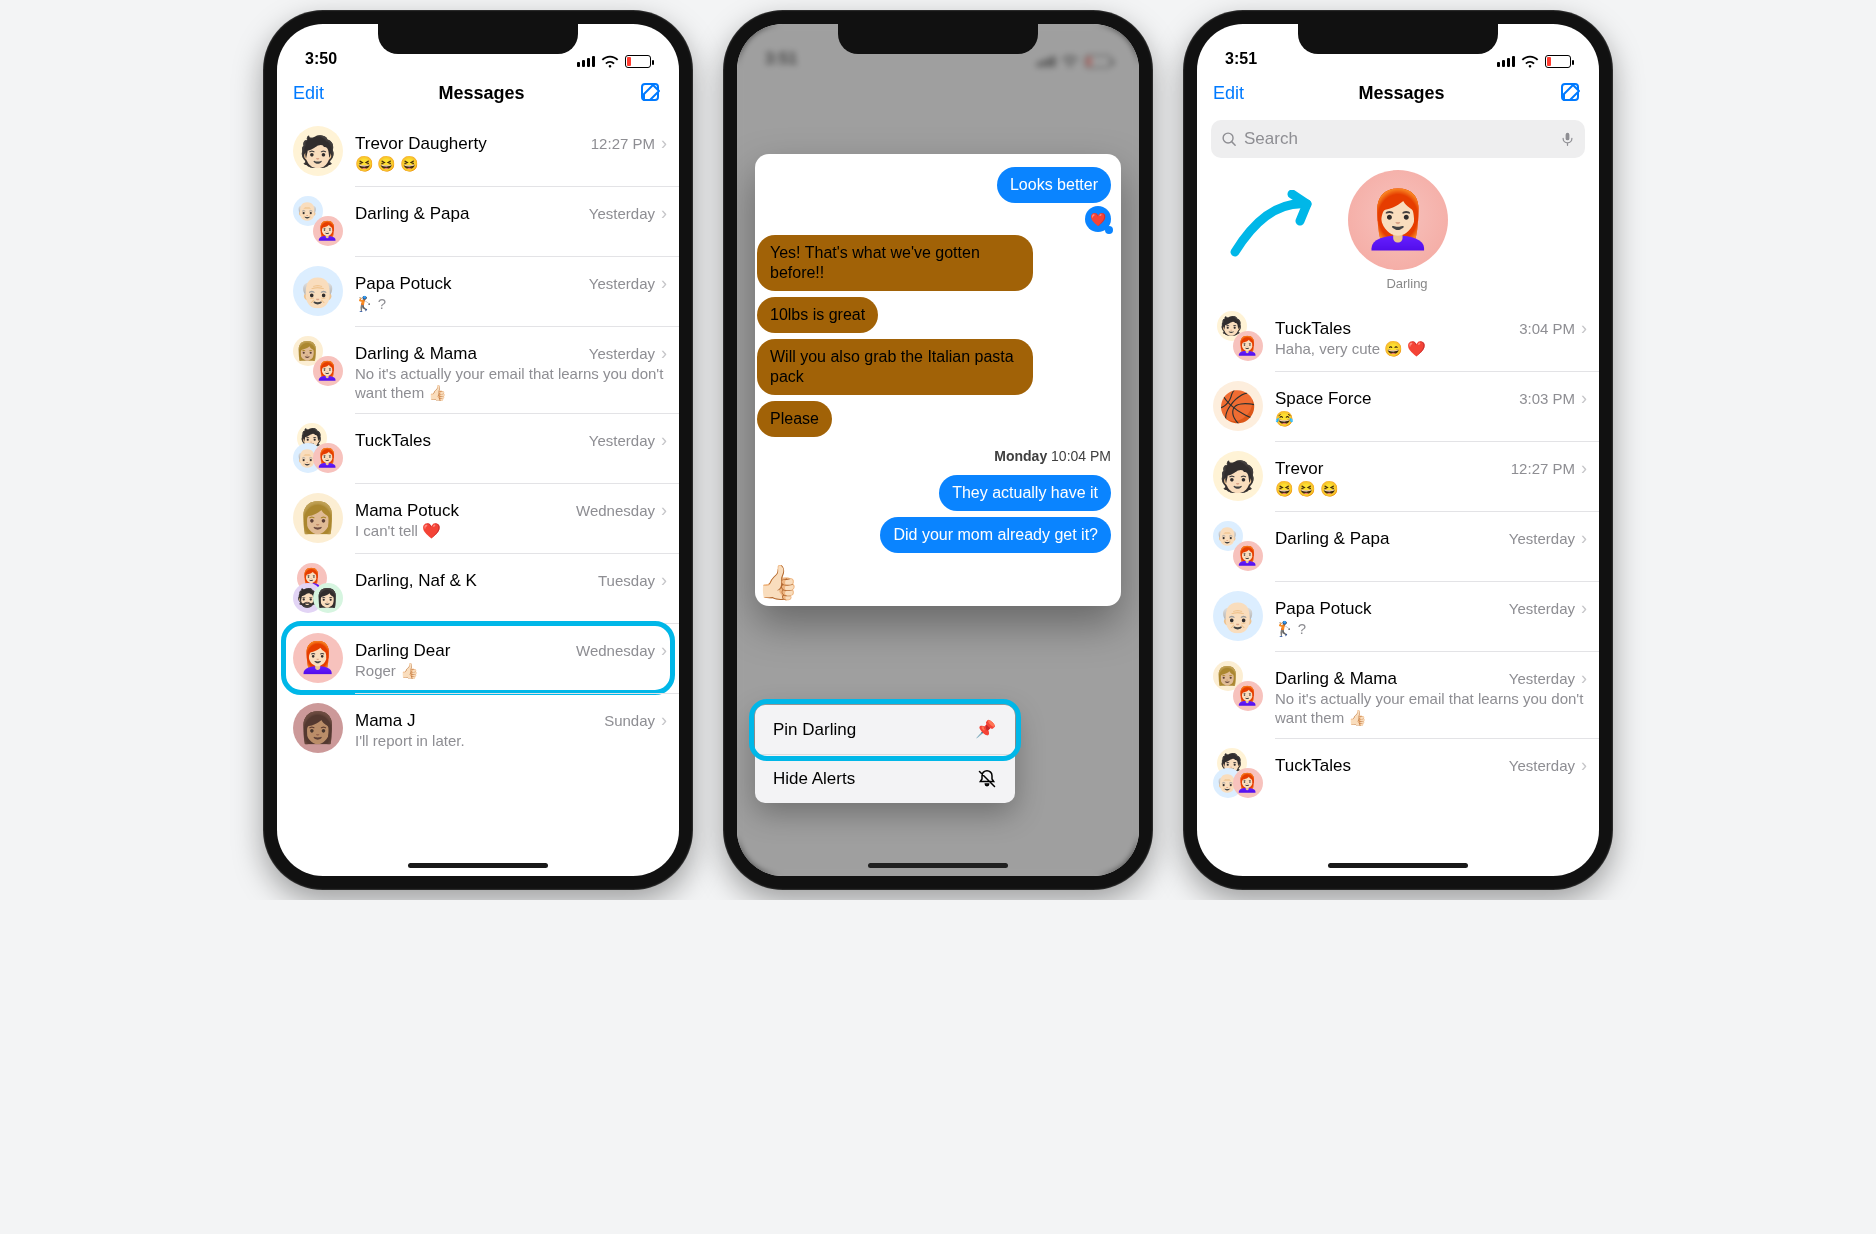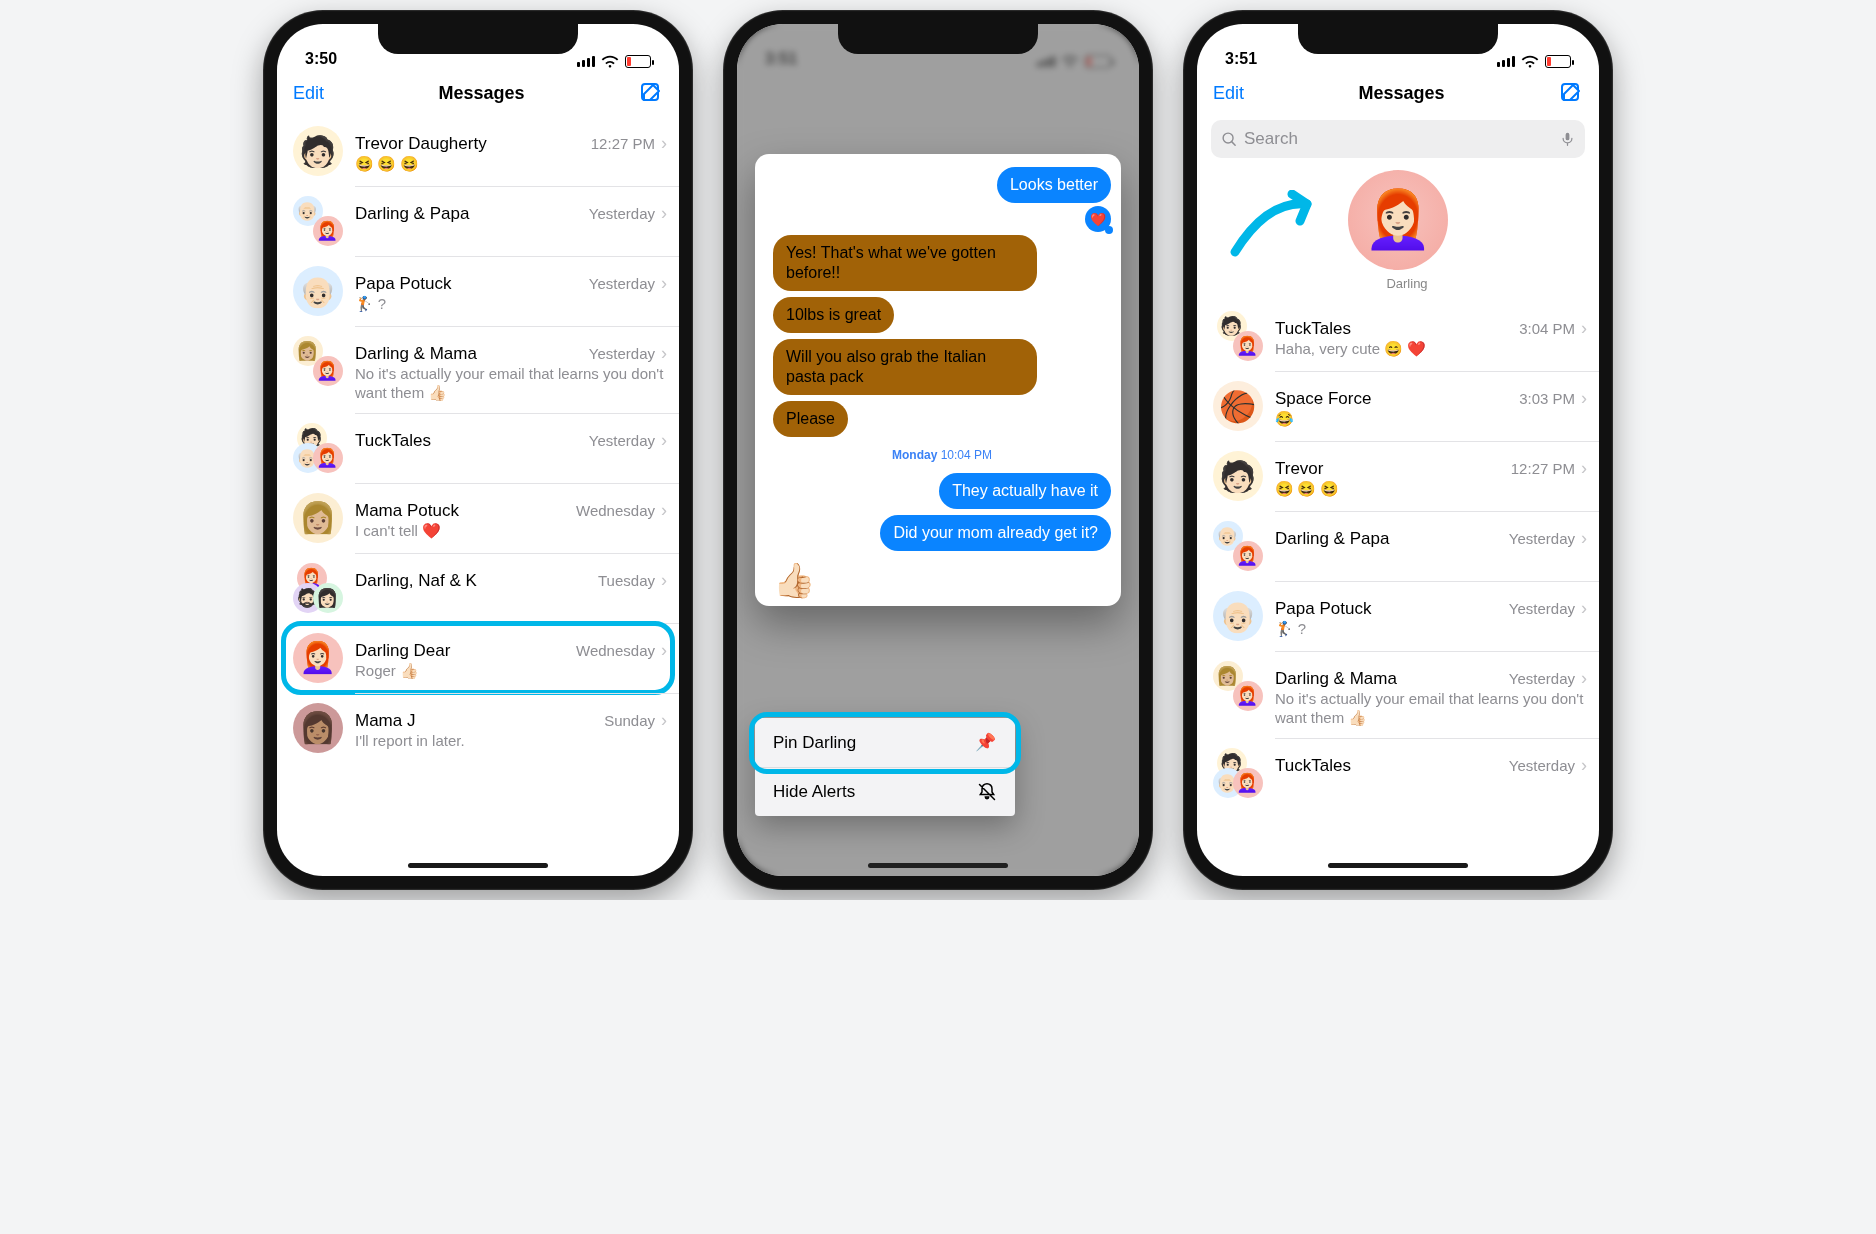--- a/index.html
+++ b/index.html
@@ -135,45 +135,45 @@
   
   .dim-overlay{
     position:absolute;inset:0;
     background:rgba(120,120,120,.55);
     backdrop-filter: blur(3px);
   }
   .convo-card{
     position:absolute; left:18px; right:18px; top:130px; bottom:270px;
     background:#fff; border-radius:14px;
     box-shadow:0 18px 40px rgba(0,0,0,.35);
-    padding:10px 10px 6px 18px;
+    padding:10px 10px 6px 2px;
     overflow:hidden;
     font-size:16px;
   }
   .bubble{
     display:inline-block;
     padding:8px 13px;
     border-radius:18px;
     margin:3px 0;
     max-width:78%;
     line-height:1.25;
   }
   .bubble.in{background:#a16207;color:#000;}
   .bubble.out{background:#0a84ff;color:#fff;}
   .msg-row{display:flex;}
   .msg-row.out{justify-content:flex-end;}
-  .time-sep{text-align:center;font-size:12px;color:#3b82f6;margin:8px 0;}
+  .time-sep{text-align:right;font-size:14px;color:#404040;margin:8px 0;}
   .time-sep .day{font-weight:600;}
   .heart-react{position:relative;width:26px;height:26px;background:#0a84ff;border-radius:50%;display:inline-flex;align-items:center;justify-content:center;font-size:13px;margin-left:auto;}
   .heart-react::after{content:"";position:absolute;right:-2px;bottom:-2px;width:8px;height:8px;background:#0a84ff;border-radius:50%;}
 
   
   .ctx-menu{
-    position:absolute; left:18px; bottom:60px; width:260px;
-    background:#f3f3f5; border-radius:4px;
+    position:absolute; left:18px; bottom:73px; width:260px;
+    background:#f3f3f5; border-radius:10px;
     box-shadow:0 10px 30px rgba(0,0,0,.3);
     overflow:visible;
   }
   .ctx-item{
     display:flex;justify-content:space-between;align-items:center;
     padding:14px 18px;
     font-size:17px;
     border-bottom:1px solid #dcdcde;
   }
   .ctx-item:last-child{border-bottom:none;}

